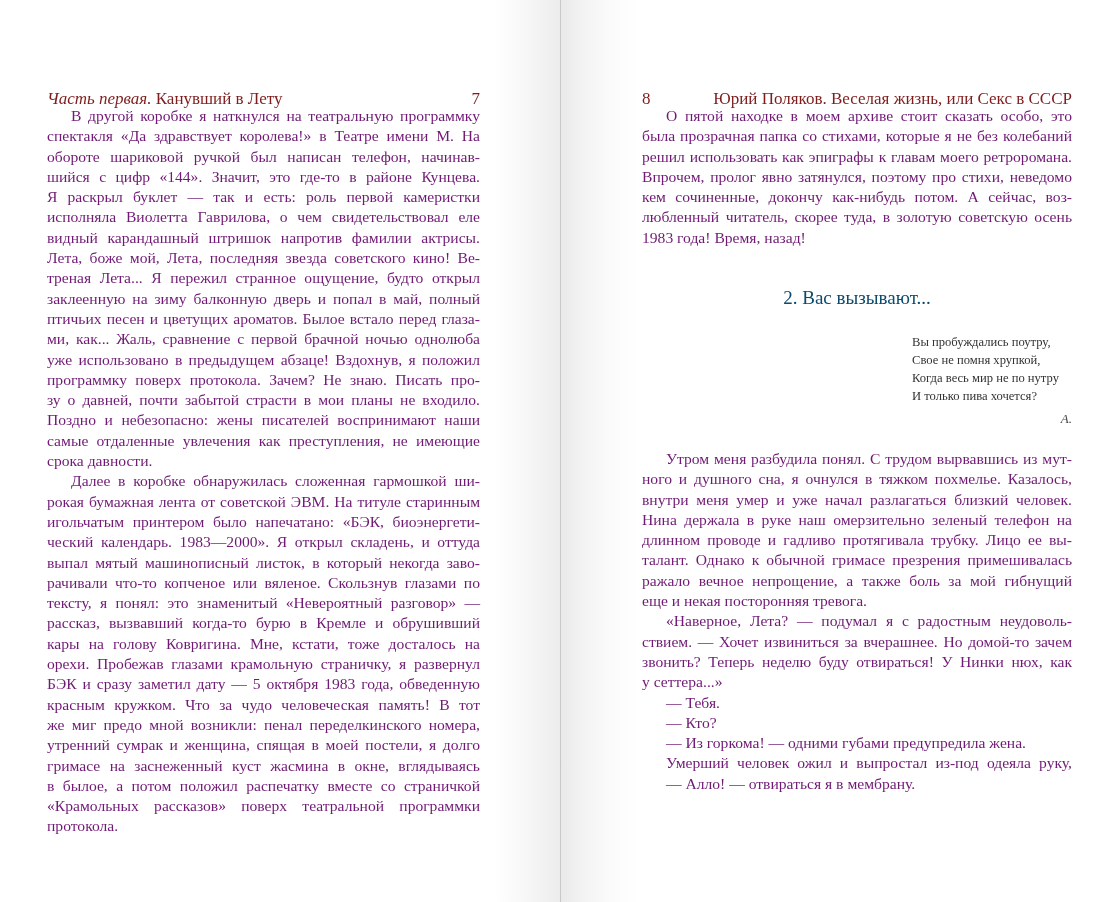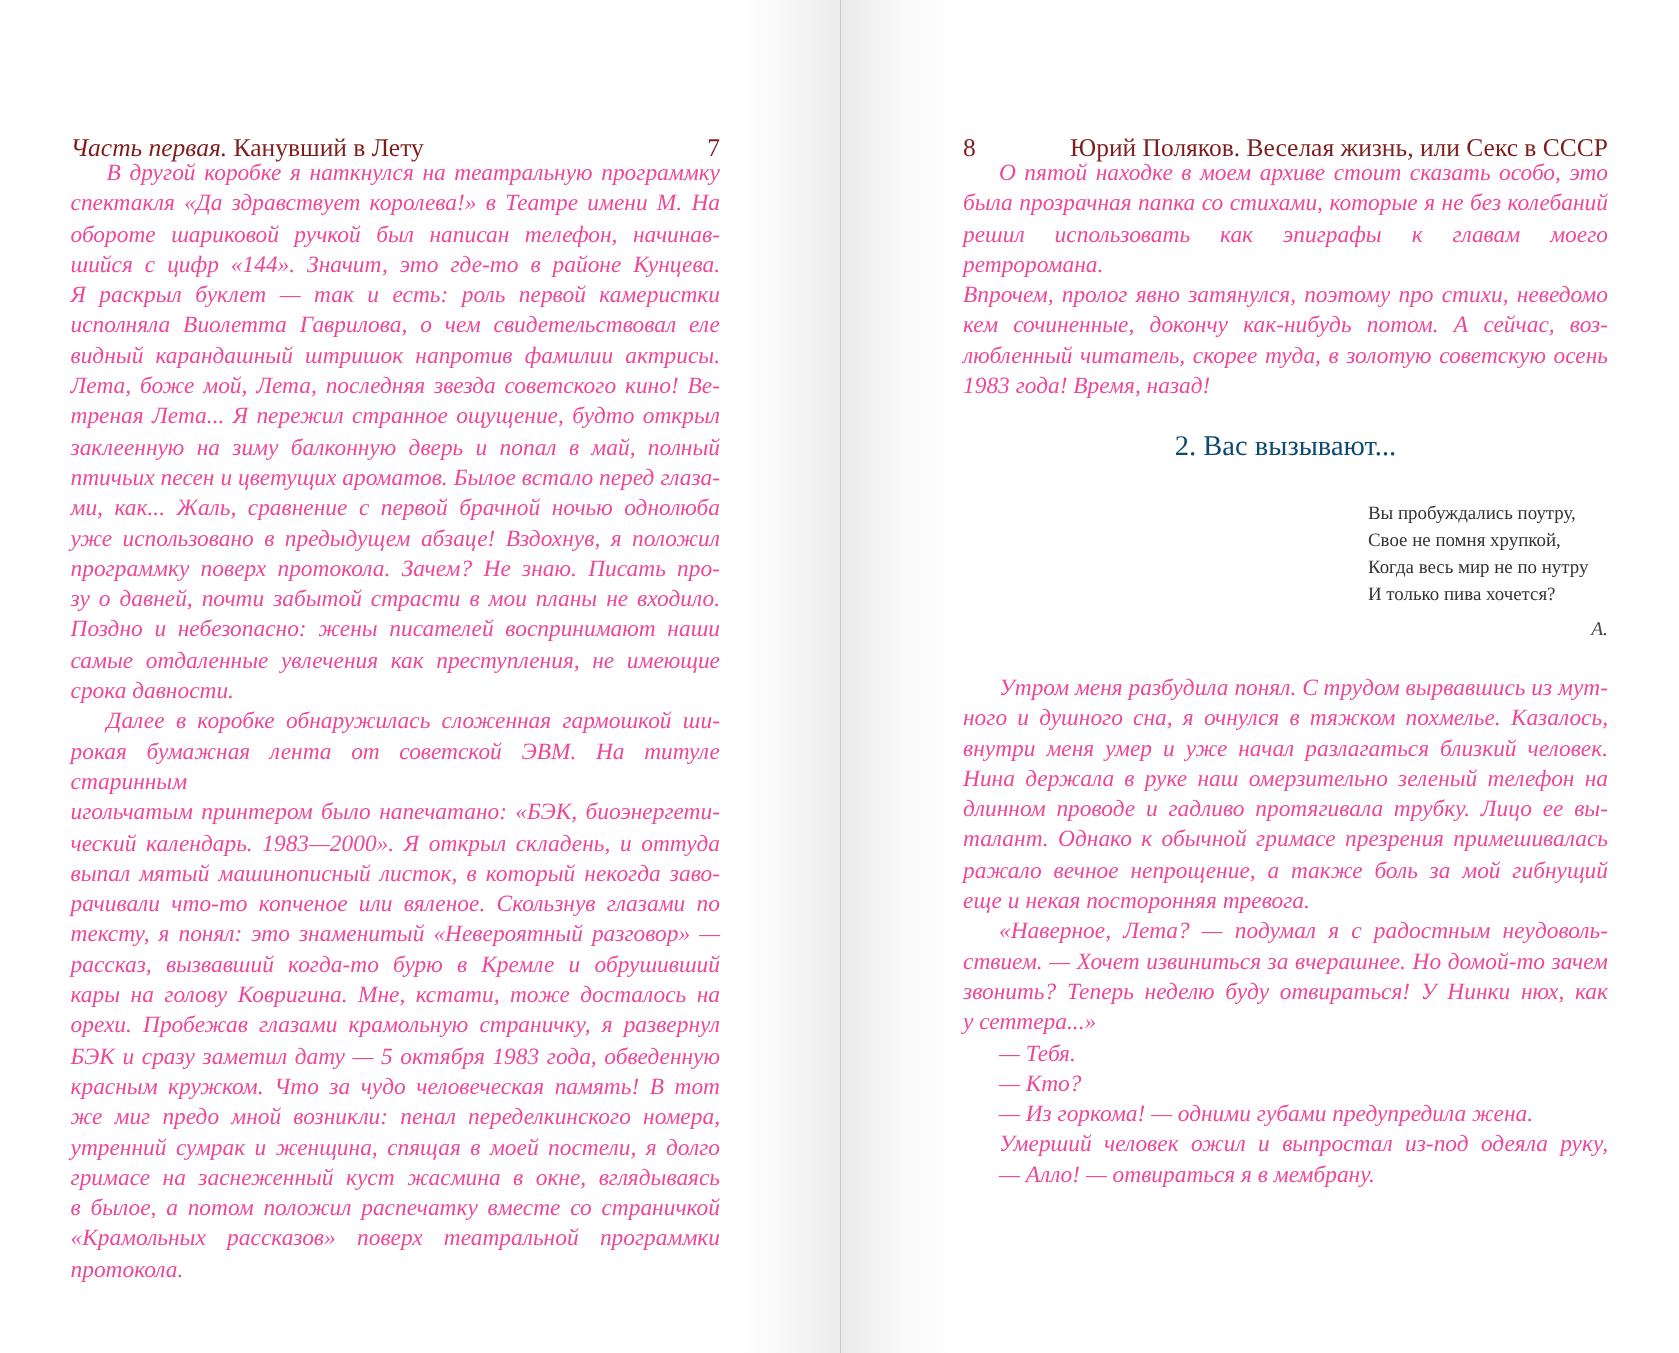--- a/index.html
+++ b/index.html
@@ -52,22 +52,21 @@
     .rh-right { left: 642px; width: 430px; }
     .rh-right .folio { position: absolute; left: 0; top: 0; }
     .rh-right .title { position: absolute; right: 0; top: 0; }
 
     .body-text {
       position: absolute;
       font-size: 15.6px;
       line-height: 20.3px;
       text-align: justify;
       hyphens: manual;
-      color: #ec4899;
-      font-style: italic;
+      color: #701a75;
     }
     .left-body { left: 47px; top: 106px; width: 433px; }
     .right-body-1 { left: 642px; top: 106px; width: 430px; }
     .right-body-2 { left: 642px; top: 449px; width: 430px; }
 
     .chapter-title {
       position: absolute;
       left: 642px;
       width: 430px;
       top: 286px;

